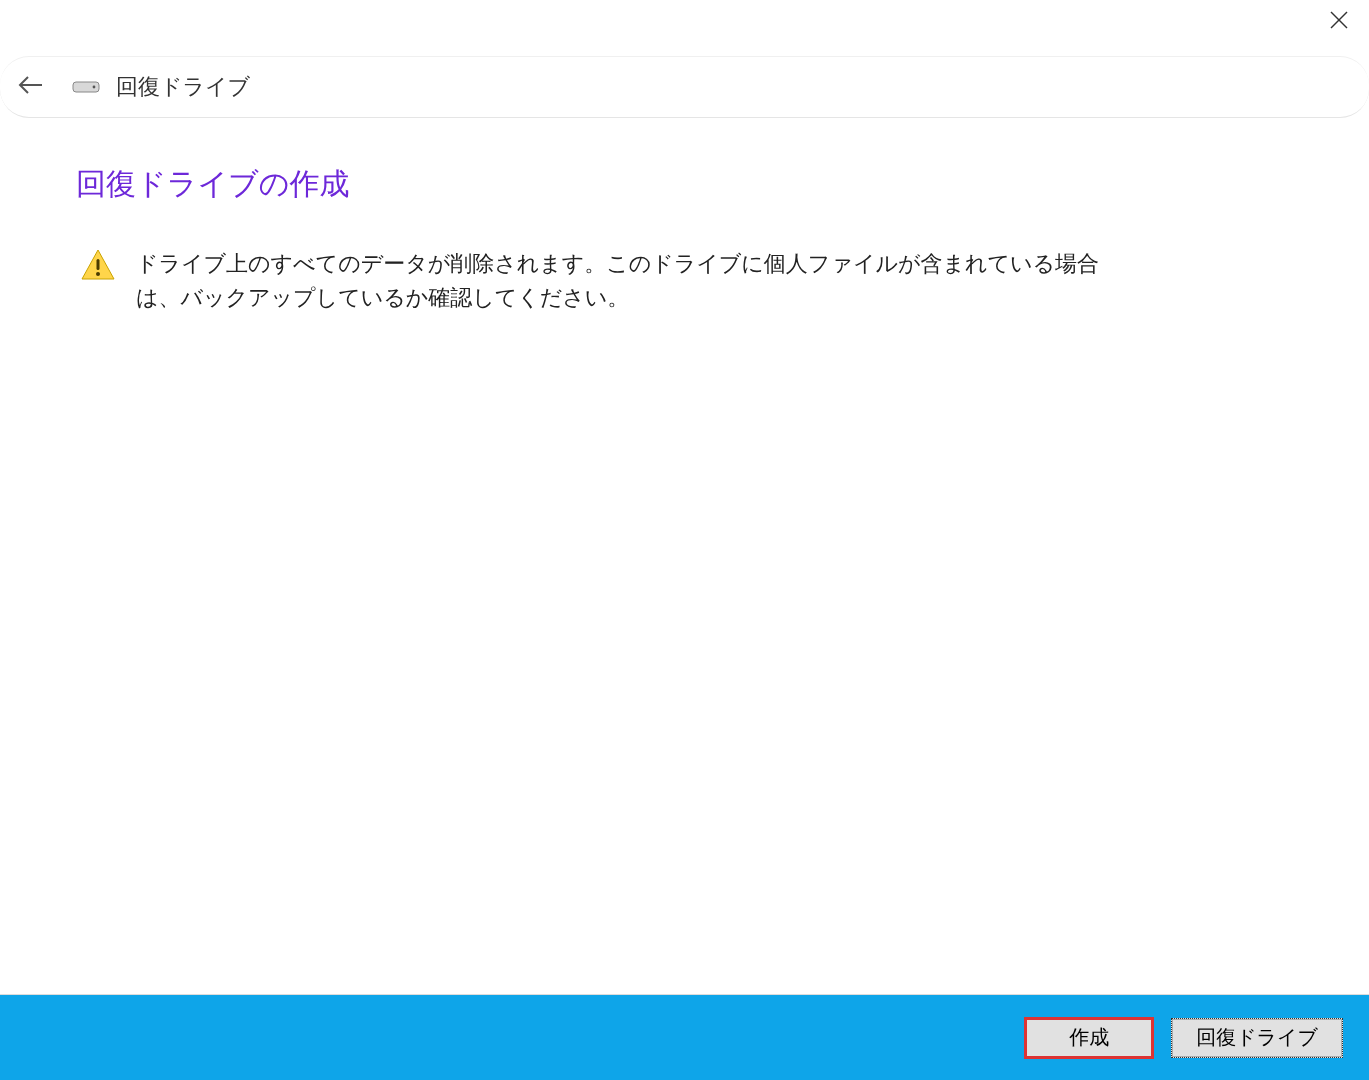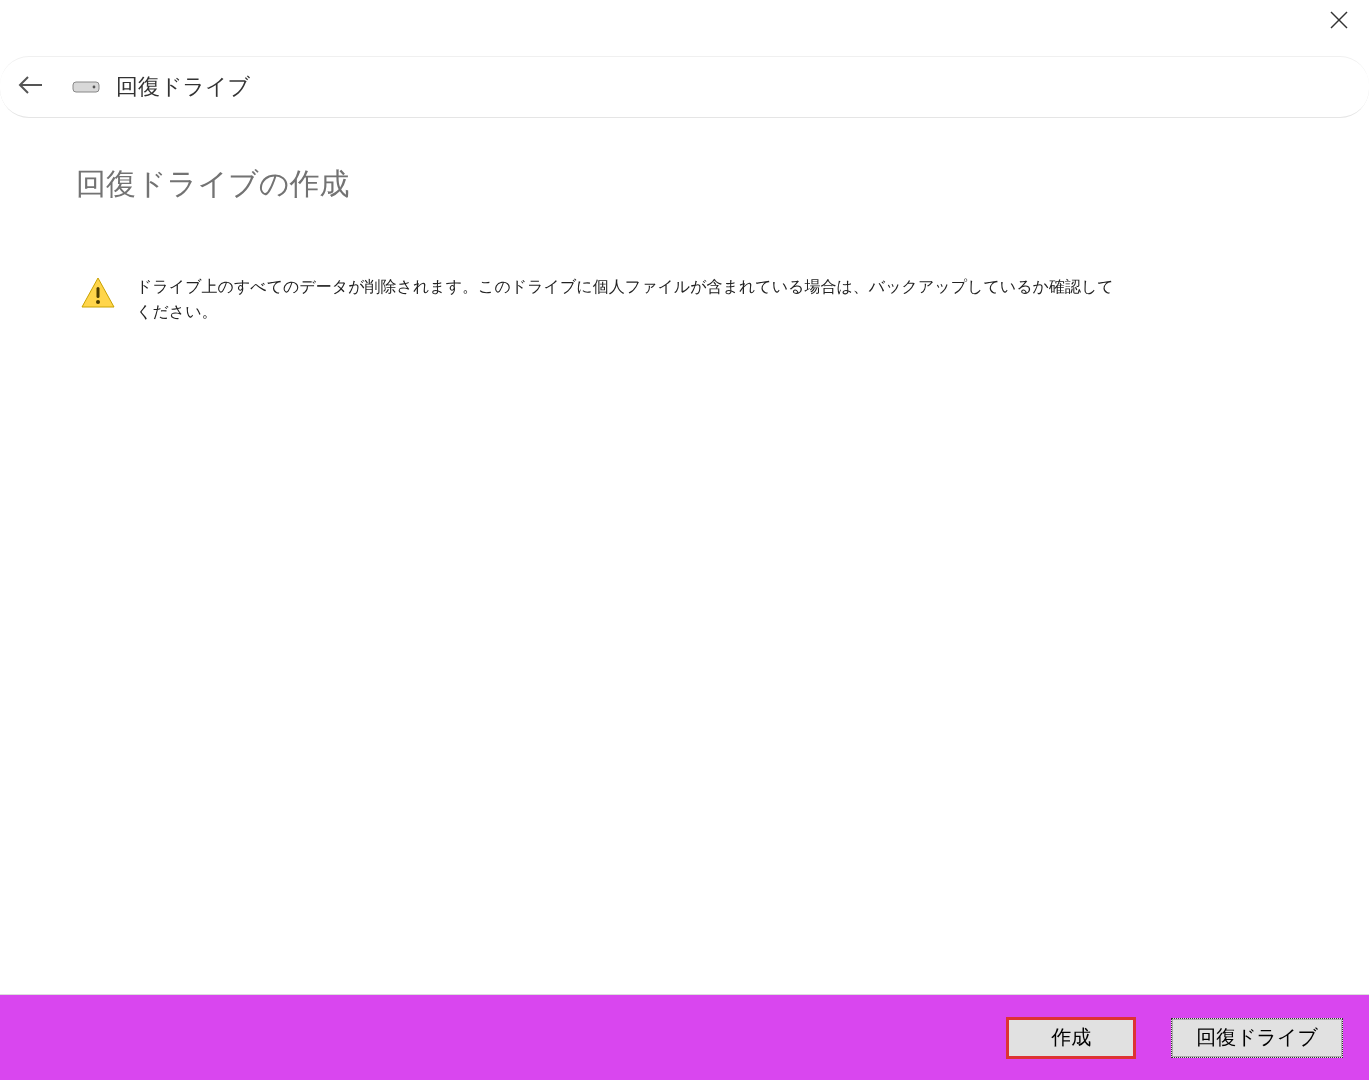--- a/index.html
+++ b/index.html
@@ -15,29 +15,29 @@
     
     .header { height: 62px; border-bottom: 1px solid #e5e5e5; border-top: 1px solid #f0f0f0; display: flex; align-items: center; padding: 0 8px 0 12px; gap: 16px; border-radius: 29px; }
     .back-btn { width: 36px; height: 36px; display: flex; align-items: center; justify-content: center; cursor: pointer; }
     .back-btn svg { width: 28px; height: 20px; }
     .drive-icon { width: 28px; height: 18px; display: flex; align-items: center; justify-content: center; margin-left: 8px; }
     .drive-icon svg { width: 28px; height: 18px; }
     .window-title { font-size: 22px; color: #333; }
 
     
     .content { flex: 1; padding: 46px 76px 0 76px; }
-    .page-title { font-size: 30px; color: #737373; font-weight: 400; margin-bottom: 70px; }
+    .page-title { font-size: 30px; color: #6d28d9; font-weight: 400; margin-bottom: 42px; }
 
     .message-row { display: flex; align-items: flex-start; gap: 20px; padding-left: 4px; }
     .warn-icon { width: 36px; height: 36px; flex-shrink: 0; }
     .warn-icon svg { width: 36px; height: 36px; }
-    .message-text { font-size: 16px; color: #222; line-height: 1.55; max-width: 990px; }
+    .message-text { font-size: 22px; color: #222; line-height: 1.55; max-width: 990px; }
 
     
-    .footer { height: 86px; background: #d946ef; border-top: 1px solid #dcdcdc; display: flex; align-items: center; justify-content: flex-end; gap: 36px; padding-right: 26px; }
+    .footer { height: 86px; background: #0ea5e9; border-top: 1px solid #dcdcdc; display: flex; align-items: center; justify-content: flex-end; gap: 18px; padding-right: 26px; }
     .btn { min-width: 128px; height: 40px; background: #e1e1e1; border: 1px solid #adadad; font-size: 20px; color: #000; display: flex; align-items: center; justify-content: center; cursor: pointer; padding: 0 24px; }
     .btn.primary { outline: 3px solid #d33; outline-offset: -2px; }
     .btn.default-focus { border: 1px dotted #333; box-shadow: inset 0 0 0 1px #adadad; }
   </style>
 </head>
 <body>
 
 <div class="window">
 
   <div class="titlebar">

